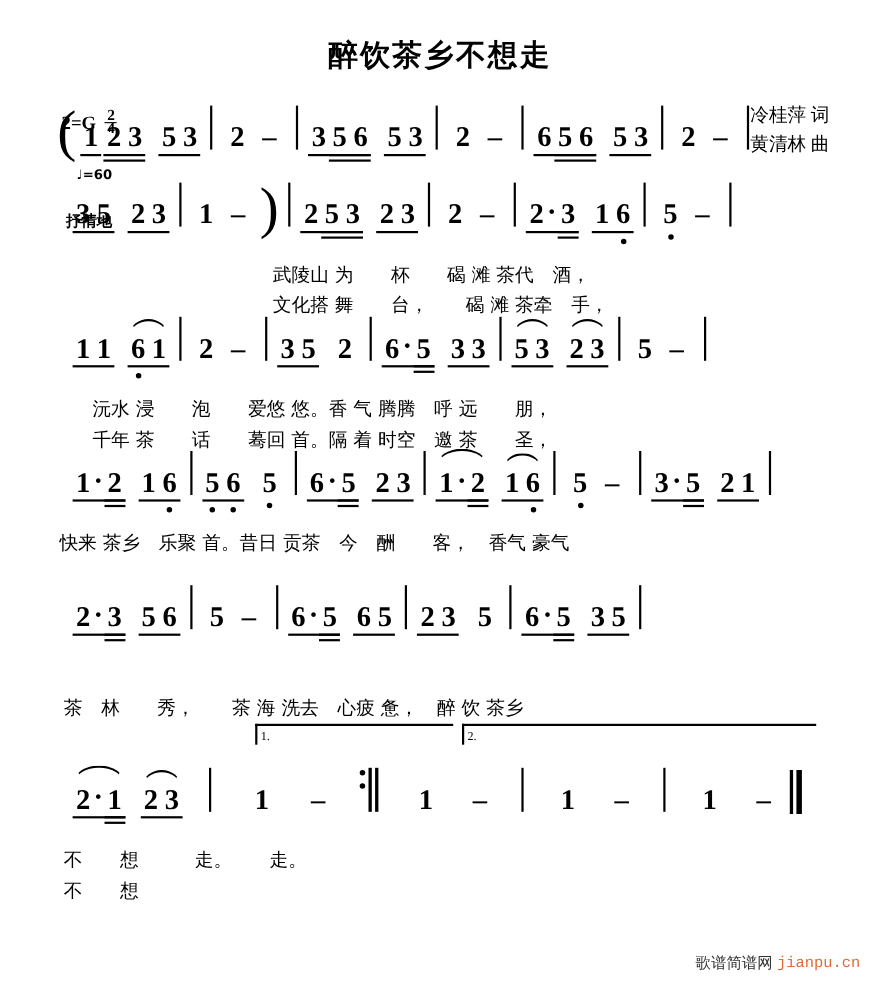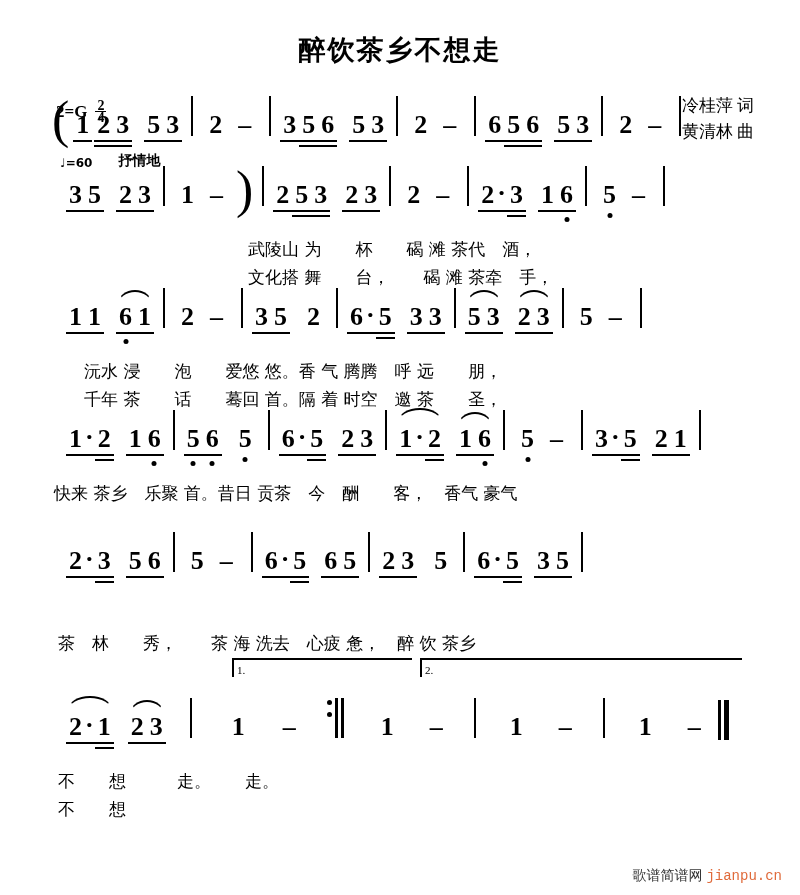--- a/index.html
+++ b/index.html
@@ -47,21 +47,21 @@
     font-size:14px;
     line-height:11px;
   }
   .meter .num{display:block;border-bottom:1.6px solid #000;padding:0 2px;}
   .meter .den{display:block;padding:0 2px;}
 
   .tempoline{
     position:absolute;left:60px;top:152px;
     font-family:"DejaVu Sans", sans-serif;
     font-size:12px;font-weight:bold;
-    display:flex;align-items:flex-end;gap:26px;
+    display:flex;align-items:flex-end;gap:26px;flex-direction:column;
   }
   .tempoline .expr{font-size:14px;}
 
   
   .system{position:relative;margin:0 0 0 0;}
   .noterow{
     position:relative;
     height:56px;
     display:flex;align-items:flex-end;
     padding-left:52px;

